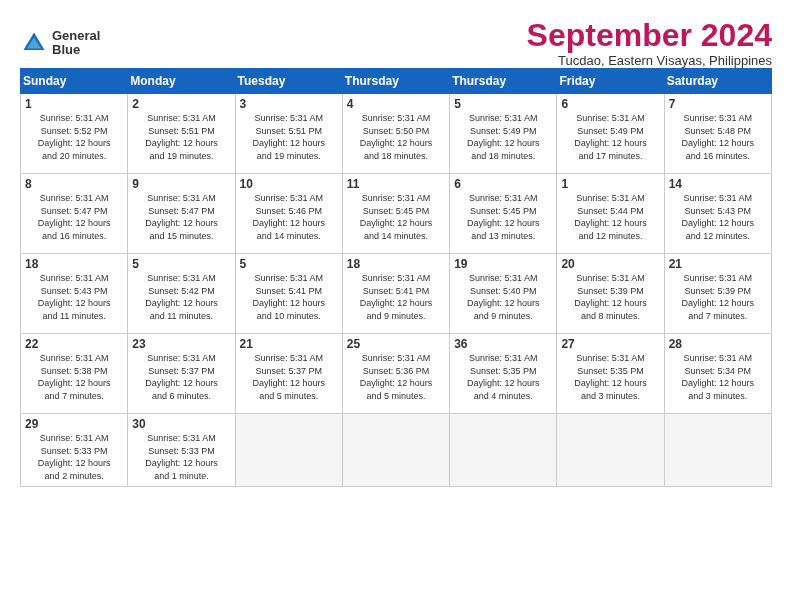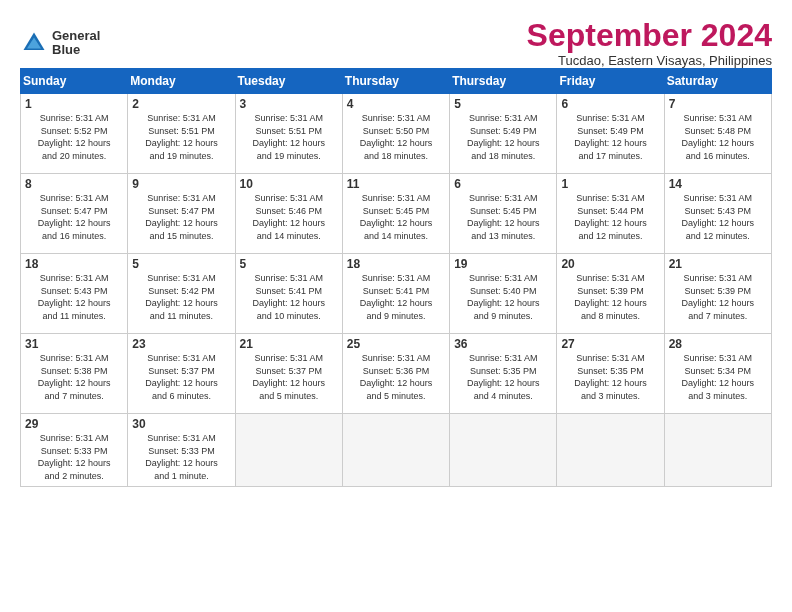--- a/index.html
+++ b/index.html
@@ -278,21 +278,21 @@
           <td>
             <span class="day-num">21</span>
             <div class="day-info" style="white-space: pre-line;">Sunrise: 5:31 AM
 Sunset: 5:39 PM
 Daylight: 12 hours
 and 7 minutes.</div>
           </td>
         </tr>
         <tr>
           <td>
-            <span class="day-num">31</span>
+            <span class="day-num">22</span>
             <div class="day-info" style="white-space: pre-line;">Sunrise: 5:31 AM
 Sunset: 5:38 PM
 Daylight: 12 hours
 and 7 minutes.</div>
           </td>
           <td>
             <span class="day-num">23</span>
             <div class="day-info" style="white-space: pre-line;">Sunrise: 5:31 AM
 Sunset: 5:37 PM
 Daylight: 12 hours

